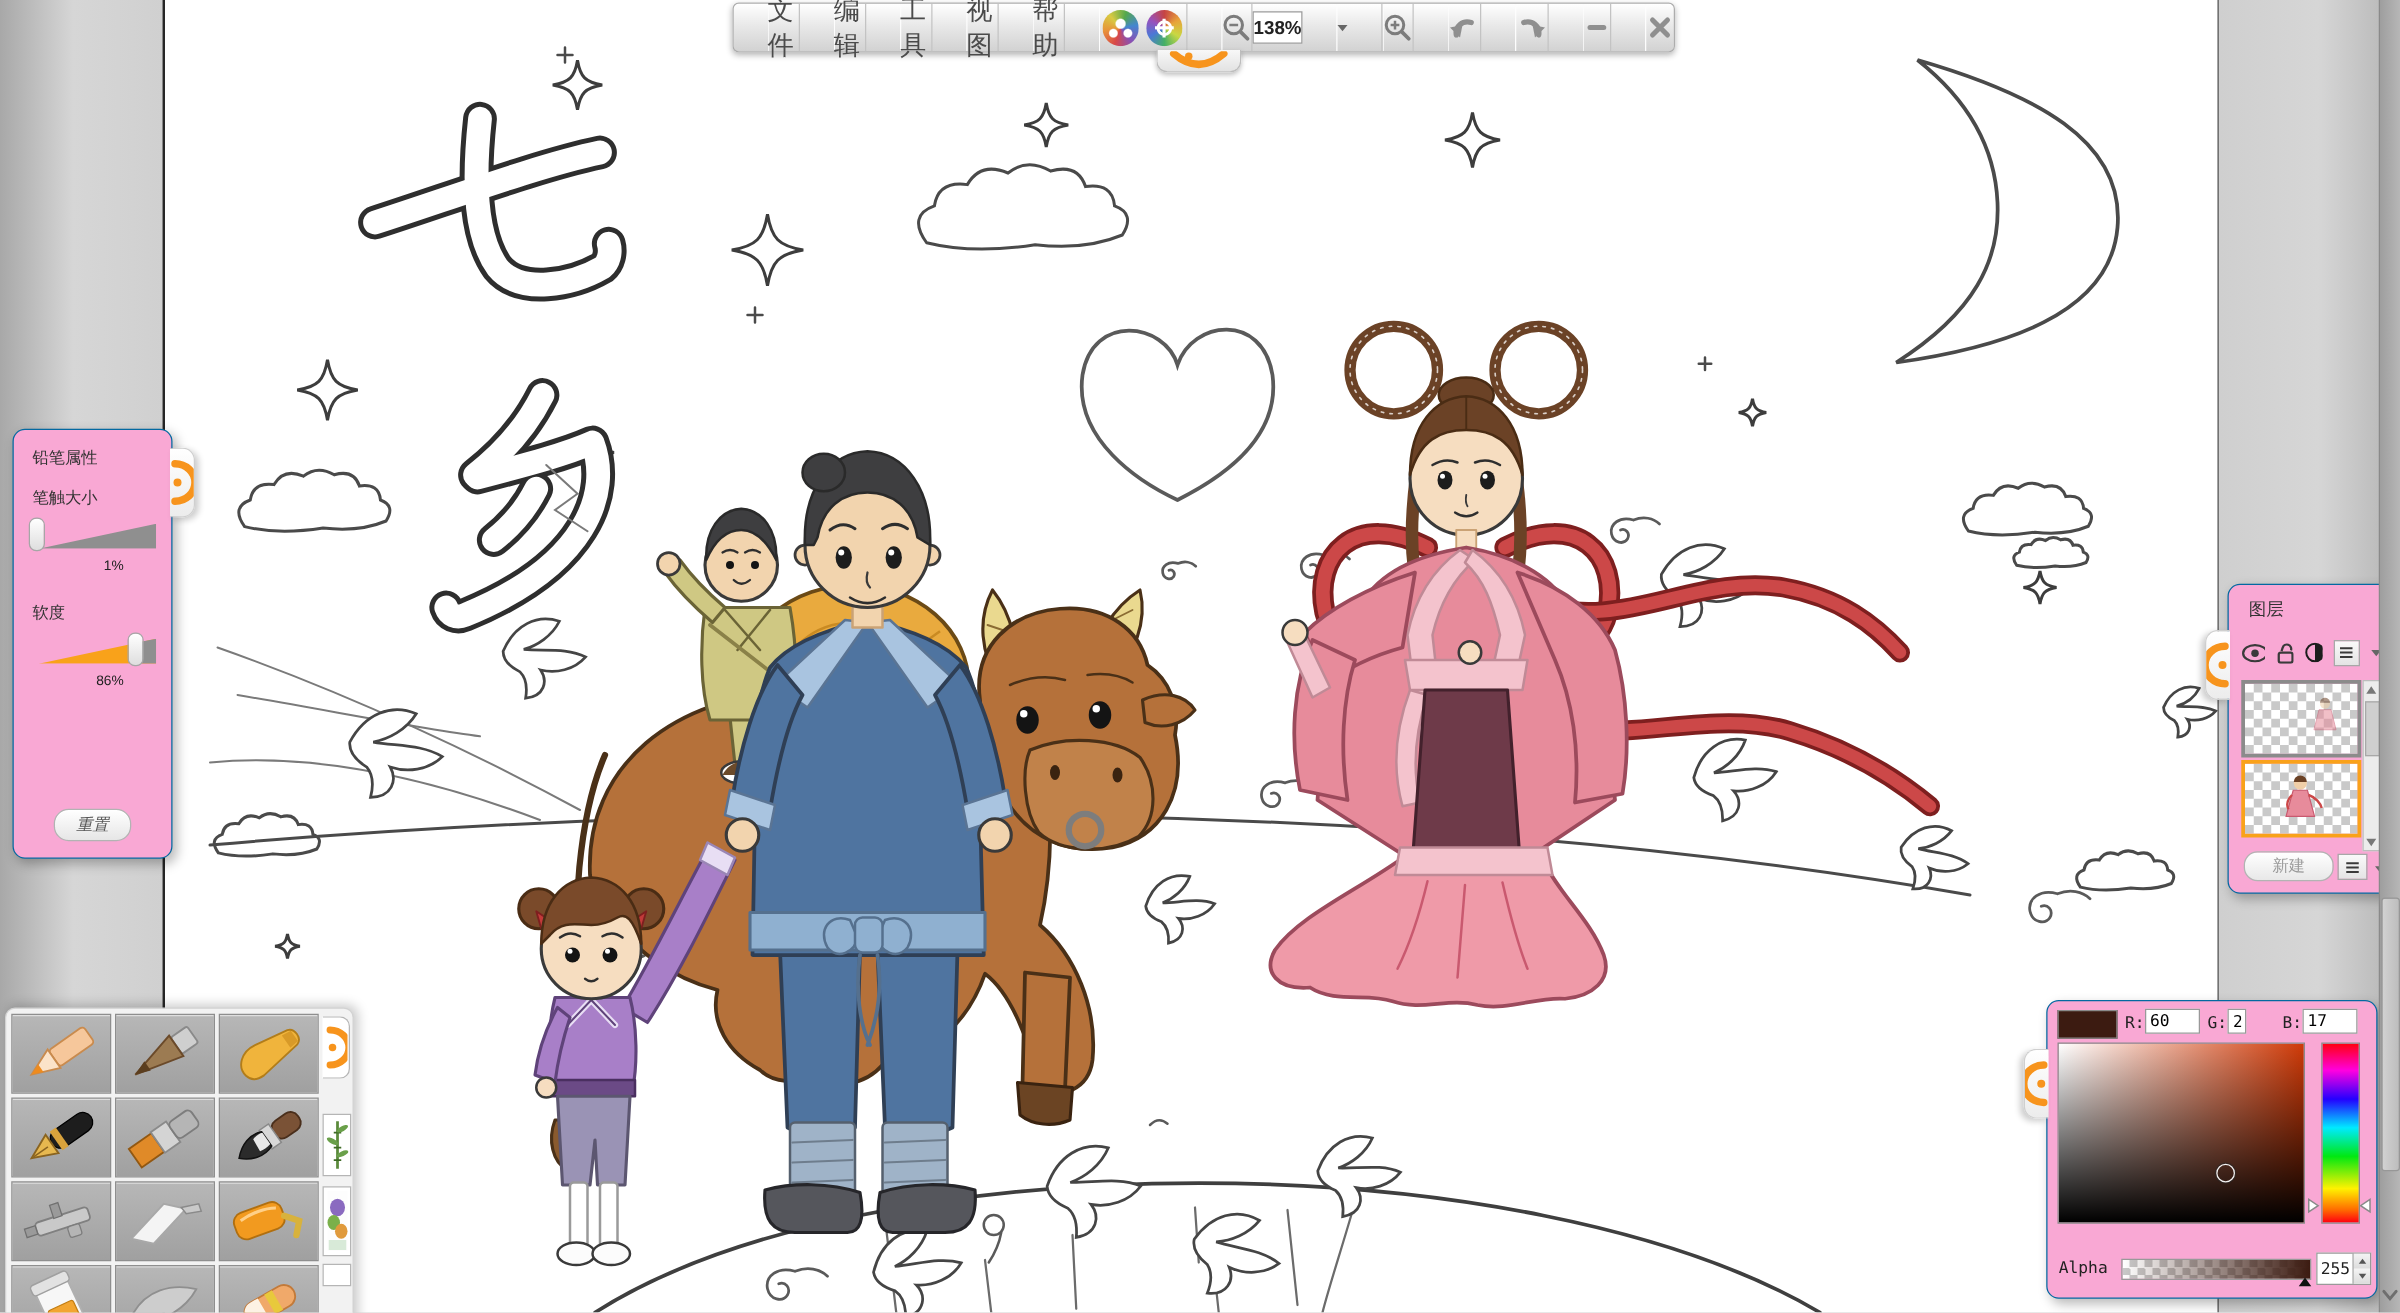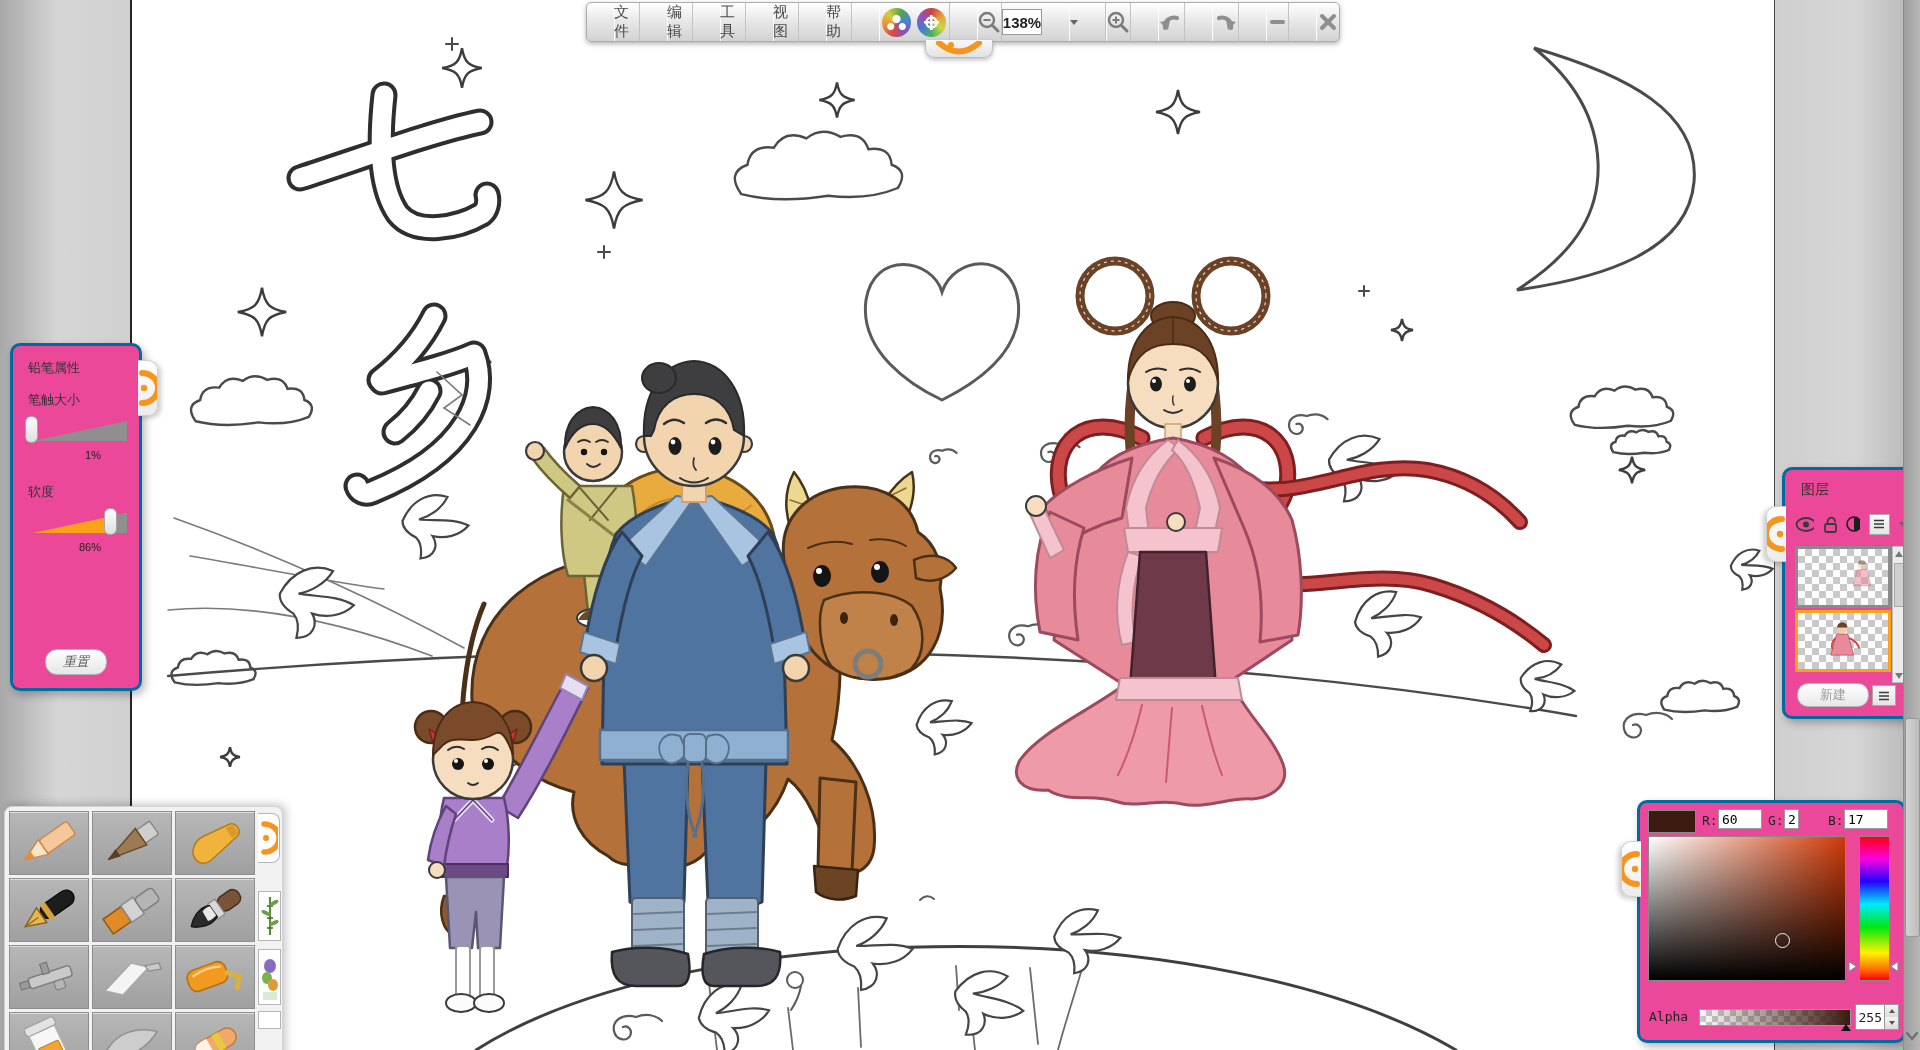--- a/index.html
+++ b/index.html
@@ -17,21 +17,21 @@
   #right-scrollbar{left:1903px;top:0;width:17px;height:1050px;
     background:linear-gradient(to right,#9e9e9e,#b8b8b8);border-left:1px solid #8a8a8a;}
   #right-scroll-thumb{left:1905px;top:718px;width:13px;height:217px;border-radius:3px;
     background:linear-gradient(to right,#d2d2d2,#bdbdbd);border:1px solid #979797;}
   
   #toolbar{left:586px;top:2px;height:38px;width:752px;display:flex;align-items:stretch;
     background:linear-gradient(#ffffff,#e9e9e9 45%,#d2d2d2);
     border:1px solid #adadad;border-radius:5px;box-shadow:0 2px 5px rgba(0,0,0,.3);}
   .tb-btn{display:flex;align-items:center;justify-content:center;
     border-right:1px solid #c3c3c3;box-shadow:inset 1px 0 #fdfdfd;
-    font-size:15px;color:#4b4b4b;margin-left:27px;}
+    font-size:21px;color:#4b4b4b;margin-left:27px;}
   .tb-menu{width:52px;}
   .rb-ic{width:29px;height:29px;border-radius:50%;margin:0 3px;}
   .rb1{background:
     radial-gradient(circle at 50% 38%, #fff 0 3.5px, rgba(255,255,255,0) 4.6px),
     radial-gradient(circle at 30% 64%, #fff 0 3px, rgba(255,255,255,0) 4px),
     radial-gradient(circle at 70% 64%, #fff 0 3px, rgba(255,255,255,0) 4px),
     conic-gradient(from 200deg,#d84848,#e8923a,#d8ca42,#55a84c,#4486cf,#8851b5,#d84848);}
   .rb2{background:
     radial-gradient(circle at 50% 50%, rgba(255,255,255,0) 0 3.6px, #fff 4.2px 5.8px, rgba(255,255,255,0) 6.6px),
     linear-gradient(#fff,#fff) 50% 50%/2.5px 15px no-repeat,
@@ -39,21 +39,21 @@
     conic-gradient(#c64444,#e8a23a,#c9d843,#46af66,#4a79d6,#9751bd,#c64444);}
   #toolbar-tab{left:338px;top:37px;width:66px;height:17px;
     background:linear-gradient(#f8f8f8,#e2e2e2);border:1px solid #bdbdbd;border-top:none;
     border-radius:0 0 9px 9px;box-shadow:0 2px 4px rgba(0,0,0,.25);
     display:flex;align-items:center;justify-content:center;}
   .zoom-box{width:58px;height:24px;margin:auto 0;background:#fff;border:1px solid #9a9a9a;
     display:flex;align-items:center;justify-content:center;font-weight:bold;font-size:15px;color:#222;}
   .caret-down{width:0;height:0;border-left:4px solid transparent;border-right:4px solid transparent;
     border-top:5px solid #666;}
   
-  .panel{background:#ec4899;border:3px solid #0369a1;border-radius:10px;
+  .panel{background:#f9a8d4;border:1px solid #0369a1;border-radius:10px;
     box-shadow:3px 4px 9px rgba(0,0,0,.28);}
   .side-tab{position:absolute;width:19px;height:54px;
     background:linear-gradient(#ffffff,#ececec);border:1px solid #cfcfcf;
     display:flex;align-items:center;justify-content:center;}
   .tab-right{border-radius:0 10px 10px 0;border-left:none;right:-19px;box-shadow:3px 2px 5px rgba(0,0,0,.2);}
   .tab-left{border-radius:10px 0 0 10px;border-right:none;left:-19px;box-shadow:-3px 2px 5px rgba(0,0,0,.2);}
   
   #pencil-panel{left:10px;top:343px;width:126px;height:342px;font-size:13px;color:#333;}
   #pencil-panel .ttl{padding:13px 0 0 15px;}
   #pencil-panel .lbl{padding:14px 0 0 15px;}

